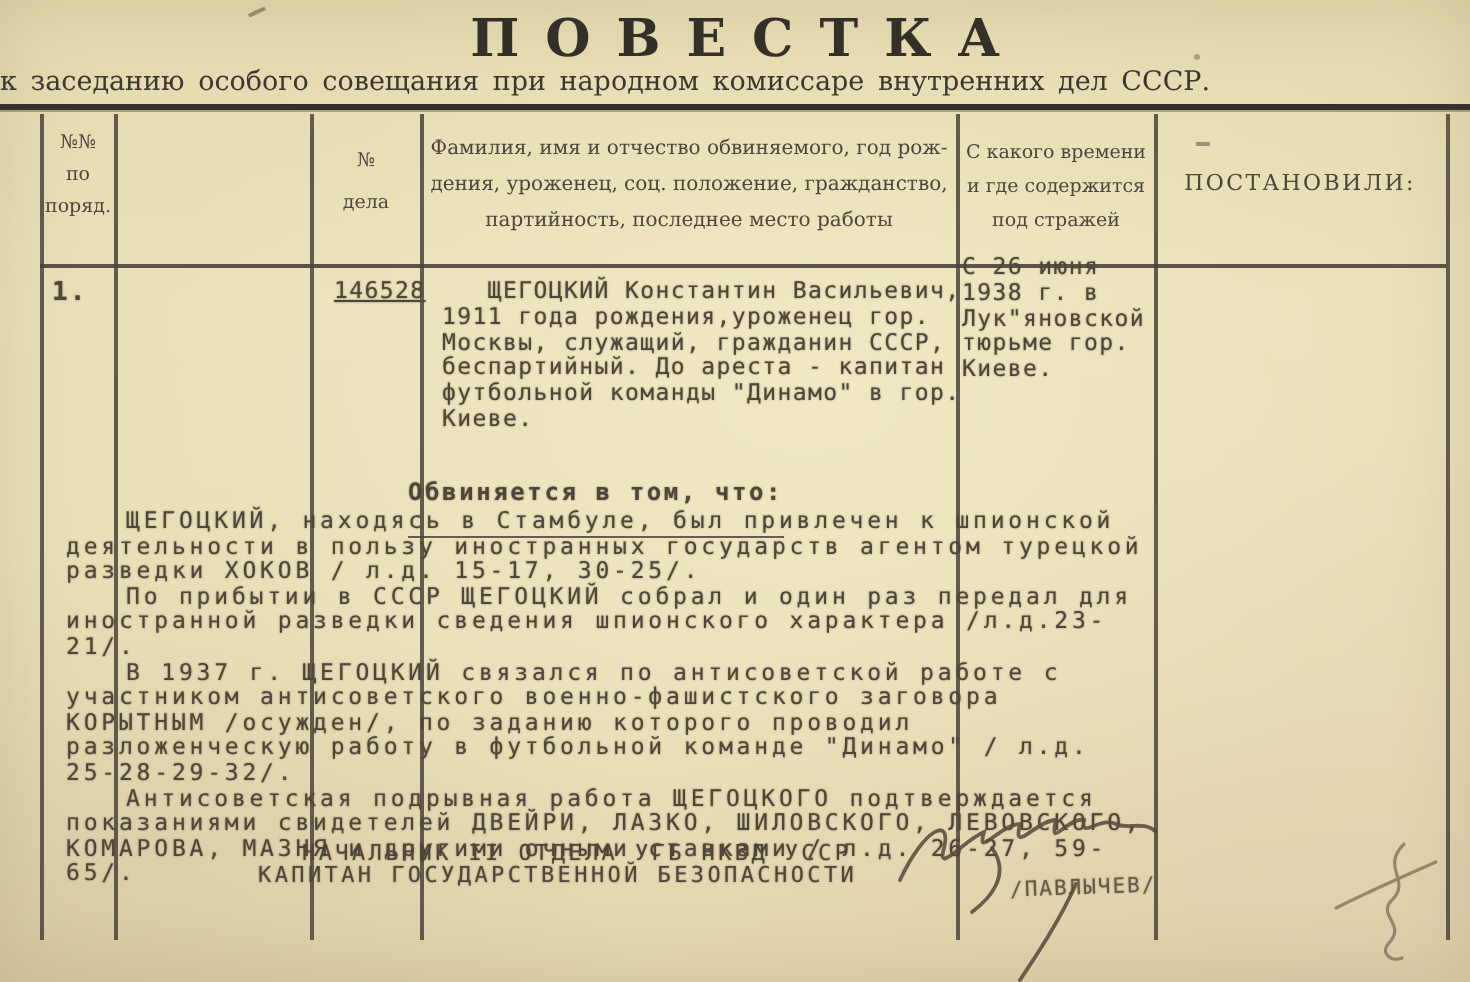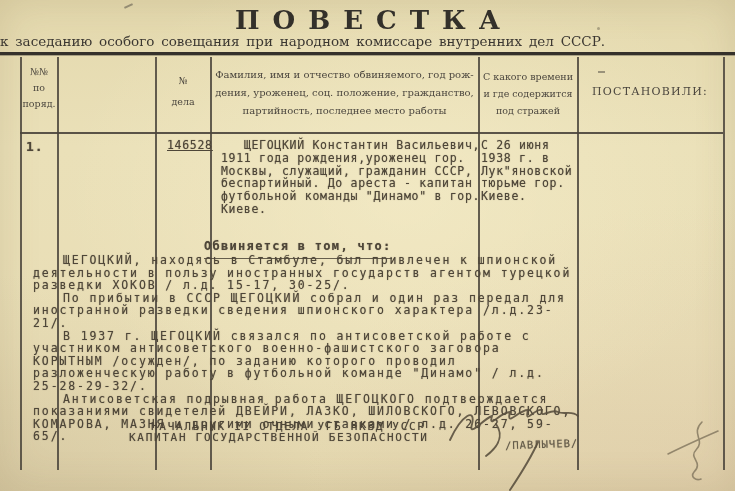--- a/index.html
+++ b/index.html
@@ -33,21 +33,21 @@
   
   .tw{
     font-family:"DejaVu Sans Mono", monospace;
     color:#4e4638;
     text-shadow:0 0 1px rgba(78,70,56,.6);
     white-space:pre-wrap;
   }
   .cell-text{font-size:11.5px;letter-spacing:.7px;line-height:12.8px;}
   .heading-accusation{
     font-size:12px;font-weight:bold;letter-spacing:1.3px;
-    border-bottom:1.5px solid rgba(78,70,56,.85);padding-bottom:5px;
+    border-bottom:1.5px solid rgba(78,70,56,.85);padding-bottom:15px;
     display:inline-block;
   }
   .paras{left:33px;top:254px;width:546px;}
   .para{
     margin:0;font-size:11.5px;letter-spacing:1.9px;line-height:12.6px;
     text-indent:30px;
   }
   .sig-line{font-size:11px;letter-spacing:1.7px;white-space:nowrap;}
   .sig-name{font-size:10.5px;letter-spacing:1px;transform:rotate(-2deg);opacity:.85;}
   .speck{background:#6f6753;border-radius:50%;opacity:.5;}
@@ -90,21 +90,21 @@
   <div class="abs hcell" style="left:578px;top:84px;width:144px;font-size:11px;letter-spacing:1.2px;">ПОСТАНОВИЛИ:</div>
 
   <div class="abs tw" style="left:26px;top:139px;font-size:13px;font-weight:bold;letter-spacing:1px;">1.</div>
   <div class="abs tw" style="left:167px;top:138px;font-size:11.5px;letter-spacing:.7px;text-decoration:underline;">146528</div>
   <div class="abs tw cell-text" style="left:221px;top:139px;width:266px;">   ЩЕГОЦКИЙ Константин Васильевич,
 1911 года рождения,уроженец гор.
 Москвы, служащий, гражданин СССР,
 беспартийный. До ареста - капитан
 футбольной команды "Динамо" в гор.
 Киеве.</div>
-  <div class="abs tw cell-text" style="left:481px;top:139px;width:118px;">С 26 июня
+  <div class="abs tw cell-text" style="left:481px;top:127px;width:118px;">С 26 июня
 1938 г. в
 Лук"яновской
 тюрьме гор.
 Киеве.</div>
 
   <div class="abs" style="left:204px;top:235px;">
     <span class="tw heading-accusation">Обвиняется в том, что:</span>
   </div>
   <div class="abs paras">
     <p class="tw para">ЩЕГОЦКИЙ, находясь в Стамбуле, был привлечен к шпионской деятельности в пользу иностранных государств агентом турецкой разведки ХОКОВ / л.д. 15-17, 30-25/.</p>

